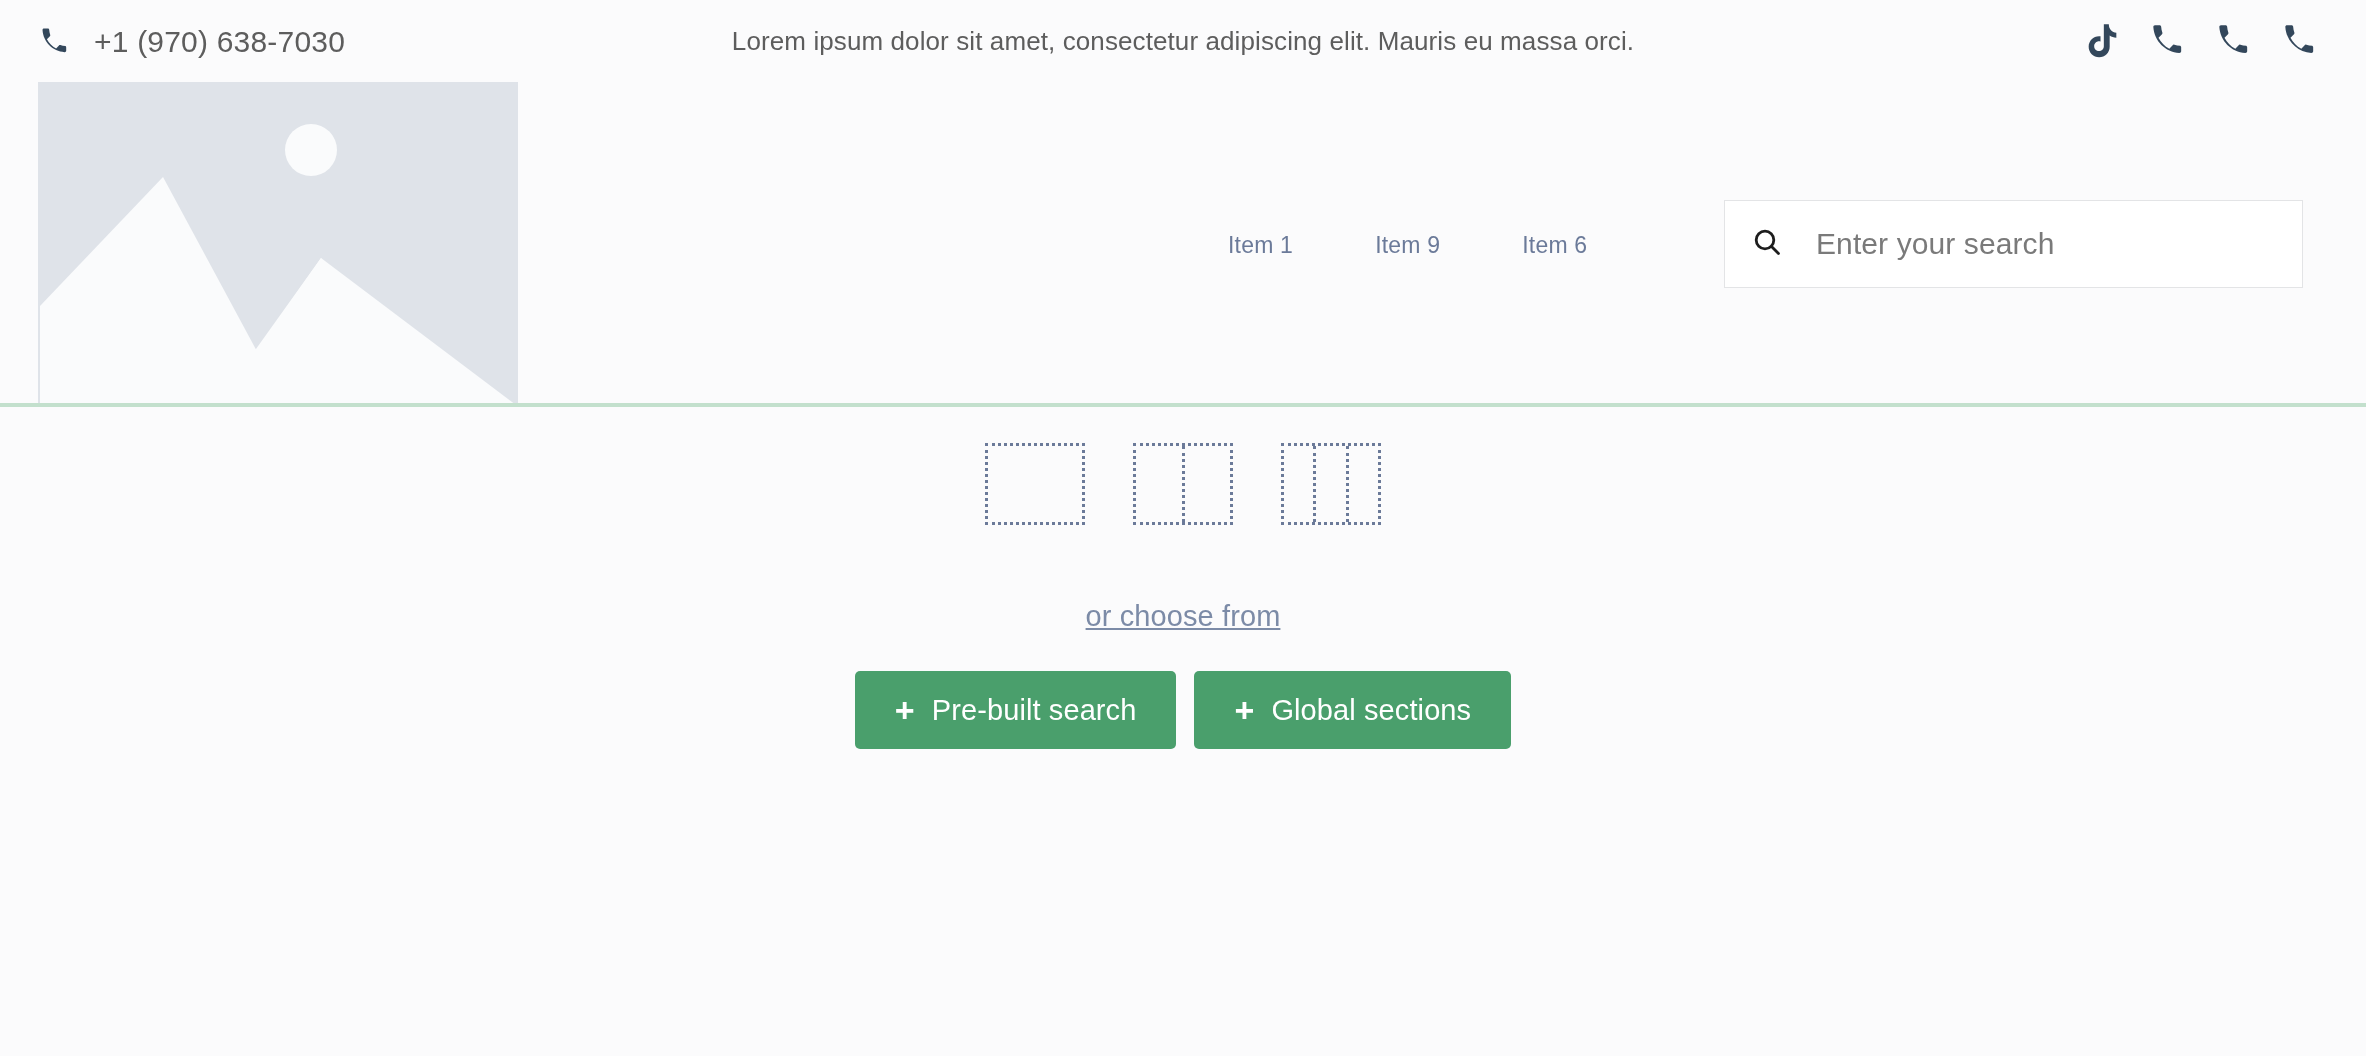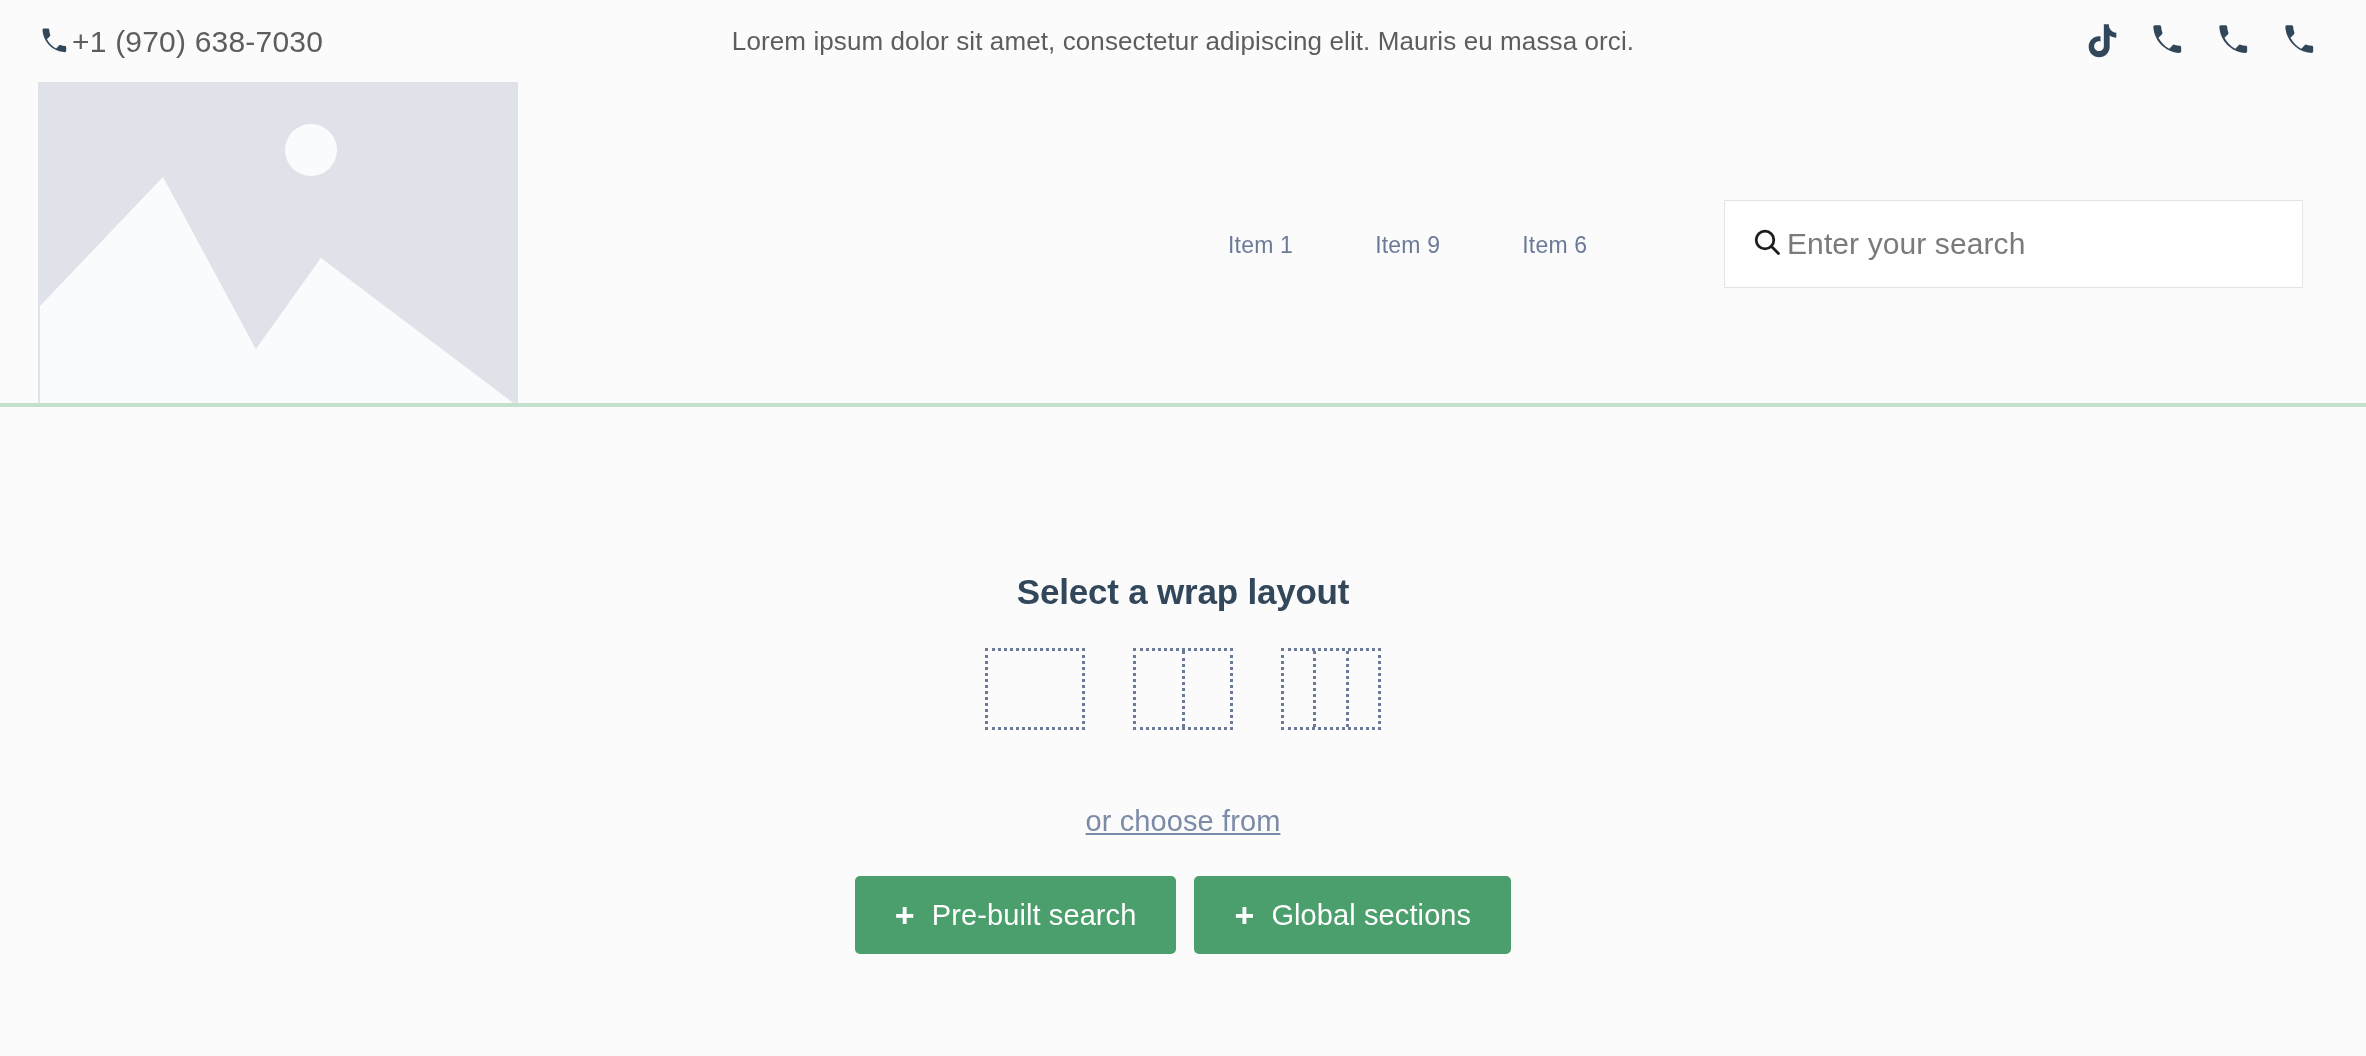--- a/index.html
+++ b/index.html
@@ -10,21 +10,21 @@
     overflow:hidden;
   }
 
   
   .header-wrap { position:relative; width:2366px; height:407px; background:#fbfbfc; }
 
   .topbar { position:absolute; top:0; left:0; width:2366px; height:82px; }
 
   .phone-block {
     position:absolute; left:38px; top:0; height:84px;
-    display:flex; align-items:center; 
+    display:flex; align-items:center; gap:22px;
   }
   .phone-icon-lg { width:34px; height:34px; color:#33475b; display:block; }
   .phone-num {
     font-size:30px; color:#5d5d5d; letter-spacing:.2px; white-space:nowrap;
   }
 
   .tagline {
     position:absolute; left:0; top:0; width:2366px; height:82px;
     display:flex; align-items:center; justify-content:center;
     pointer-events:none;
@@ -55,21 +55,21 @@
     display:flex; align-items:center; gap:82px;
   }
   .nav-item {
     font-size:23px; color:#6b7a99; white-space:nowrap; cursor:pointer;
     letter-spacing:.2px;
   }
 
   .search-box {
     position:absolute; left:1724px; top:200px; width:579px; height:88px;
     background:#ffffff; border:1px solid #e3e4e6;
-    display:flex; align-items:center; gap:4px; padding:0 26px;
+    display:flex; align-items:center; gap:33px; padding:0 26px;
     cursor:text;
   }
   .search-ico { width:32px; height:32px; color:#1d1d1d; flex:0 0 auto; }
   .search-ph { font-size:30px; color:#7a7a7a; letter-spacing:.1px; }
 
   .green-divider {
     position:absolute; left:0; top:403px; width:2366px; height:4px;
     background:#c3e0cd;
   }
 
@@ -178,21 +178,20 @@
       </svg>
     </span>
     <span class="search-ph">Enter your search</span>
   </div>
 
   <div class="green-divider"></div>
 </div>
 
 <div class="main">
 
-  <div class="wrap-title">Select a wrap layout</div>
 
   <div class="layout-options">
     <div class="layout-opt">
       <div class="cell"></div>
     </div>
     <div class="layout-opt">
       <div class="cell"></div>
       <div class="cell"></div>
     </div>
     <div class="layout-opt">

